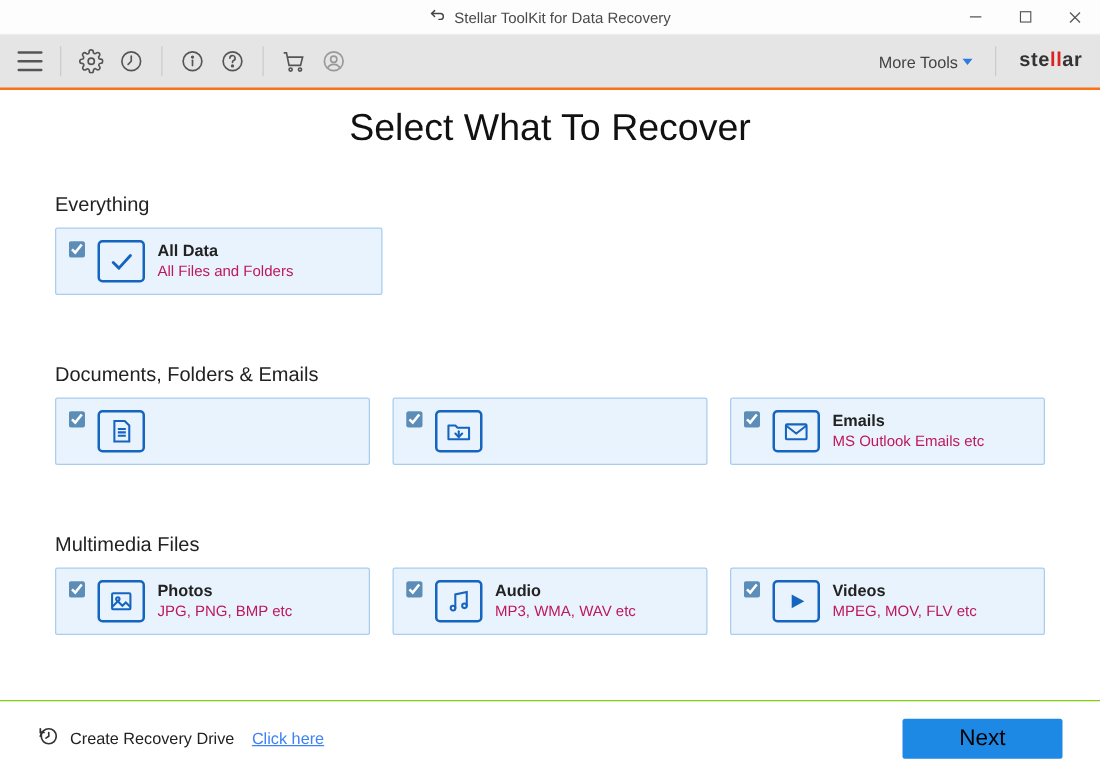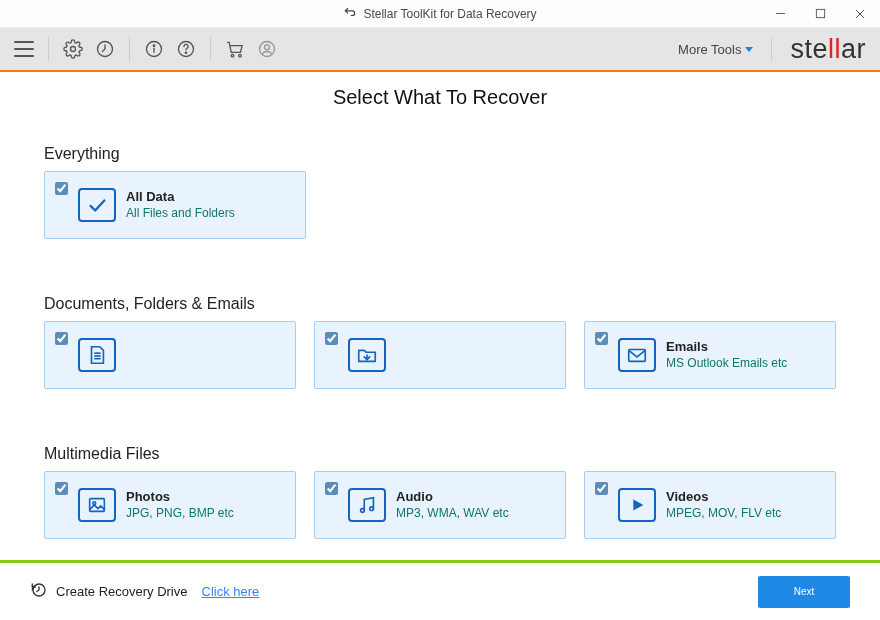--- a/index.html
+++ b/index.html
@@ -92,54 +92,54 @@
     gap: 4px;
   }
   .more-tools .caret {
     width: 0; height: 0;
     border-left: 4px solid transparent;
     border-right: 4px solid transparent;
     border-top: 5px solid #2b7de0;
   }
   .brand {
     font-family: Arial, sans-serif;
-    font-size: 27px;
-    font-weight: 400;
+    font-size: 16px;
+    font-weight: 700;
     letter-spacing: 0.5px;
     color: #333;
     padding-right: 4px;
   }
   .brand .accent { color: #d22; }
   
   .main {
     flex: 1;
     padding: 14px 44px 0 44px;
     overflow: auto;
   }
   .page-title {
     text-align: center;
-    font-size: 20px;
+    font-size: 30px;
     font-weight: 400;
     color: #111;
     margin-bottom: 36px;
   }
   .section-title {
     font-size: 16px;
     color: #222;
     margin-bottom: 8px;
   }
   .row {
     display: flex;
     gap: 18px;
     margin-bottom: 56px;
   }
   .row:last-child { margin-bottom: 20px; }
   .card {
     width: 256px;
-    height: 68px;
+    height: 54px;
     background: #e9f3fd;
     border: 1px solid #a8cdee;
     border-radius: 2px;
     display: flex;
     align-items: center;
     padding: 0 10px;
     gap: 10px;
   }
   .card.wide {
     width: 262px;
@@ -157,49 +157,49 @@
     border: 2px solid #1565c0;
     border-radius: 4px;
     display: flex;
     align-items: center;
     justify-content: center;
     flex-shrink: 0;
   }
   .card-icon-box svg { width: 22px; height: 22px; }
   .card-text { display: flex; flex-direction: column; justify-content: center; line-height: 1.25; }
   .card-title { font-weight: 600; font-size: 13px; color: #222; }
-  .card-sub { font-size: 12px; color: #0f766e; }
+  .card-sub { font-size: 12px; color: #be185d; }
   
   .footer {
     height: 60px;
     display: flex;
     align-items: center;
     padding: 0 30px;
-    border-top: 3px solid #84cc16;
+    border-top: 1px solid #84cc16;
   }
   .footer-left {
     display: flex;
     align-items: center;
     gap: 8px;
     font-size: 13px;
   }
   .footer-left .lnk {
     color: #3b82f6;
     text-decoration: underline;
     margin-left: 6px;
   }
   .next-btn {
     margin-left: auto;
-    width: 92px;
+    width: 128px;
     height: 32px;
     background: #1e88e5;
-    color: #ffffff;
+    color: #000000;
     border: none;
     border-radius: 2px;
-    font-size: 10px;
+    font-size: 18px;
     display: flex;
     align-items: center;
     justify-content: center;
   }
   .hamburger {
     width: 22px; height: 16px;
     display: flex; flex-direction: column; justify-content: space-between;
   }
   .hamburger span { height: 2px; background: #555; border-radius: 1px; }
 </style>

